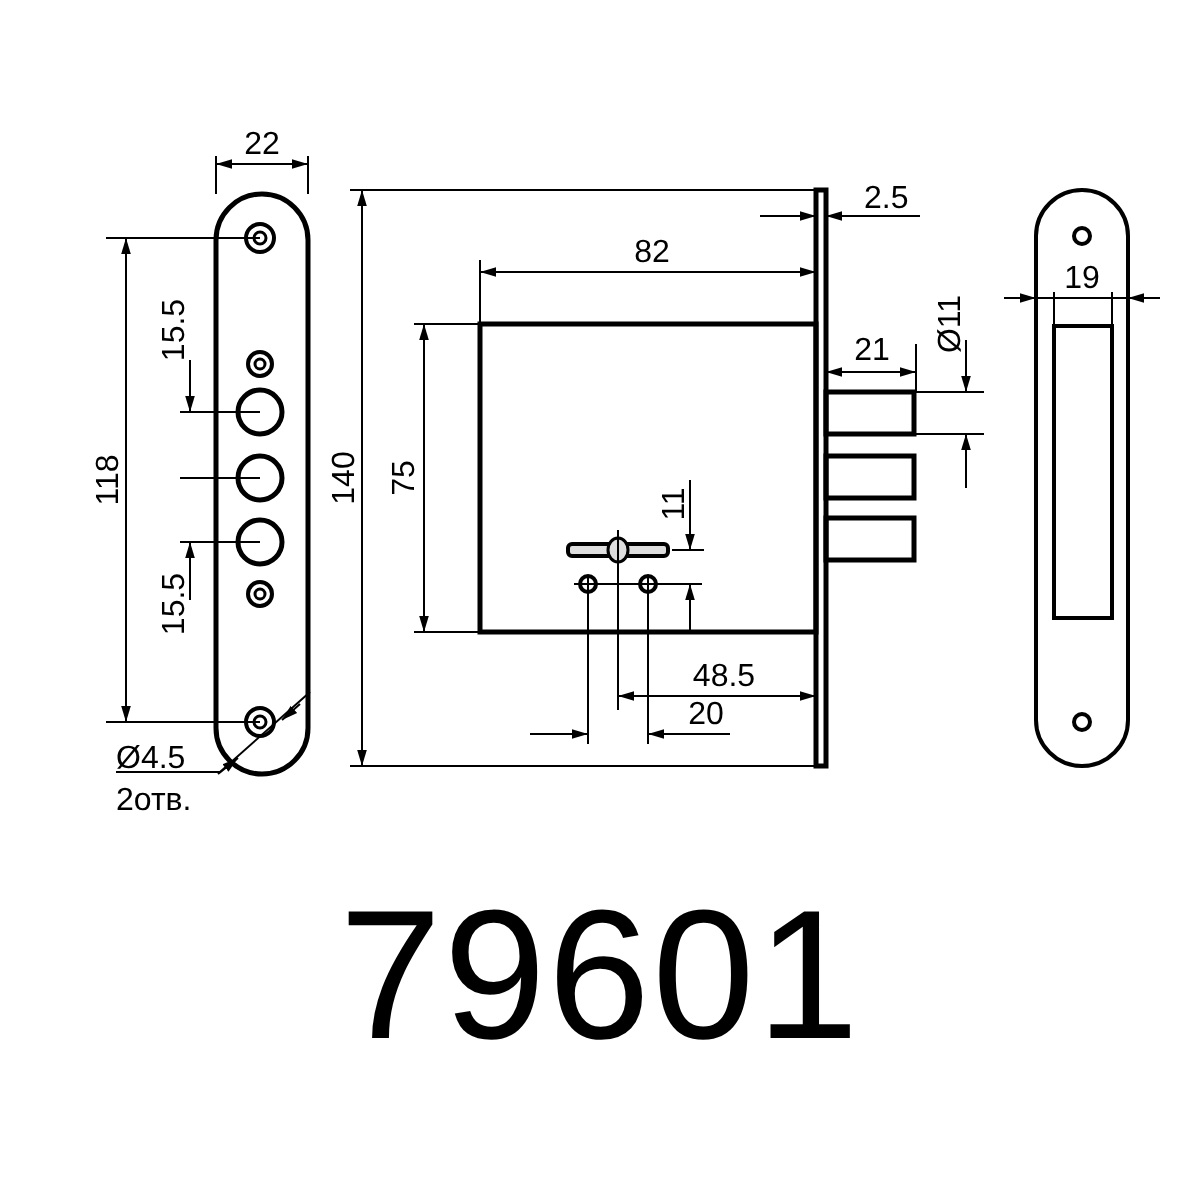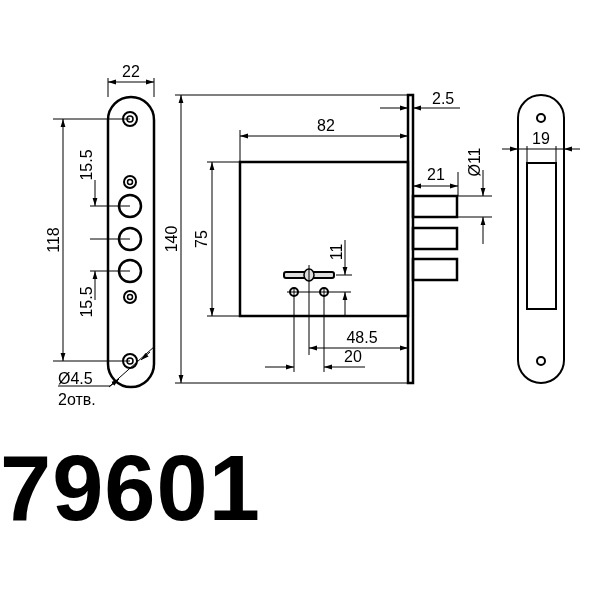--- a/index.html
+++ b/index.html
@@ -1,20 +1,20 @@
 <!DOCTYPE html>
 <html><head>
   <meta charset="utf-8">
   <style>
     html, body { margin: 0; padding: 0; background: #ffffff; }
     body { width: 600px; height: 600px; position: relative; overflow: hidden; }
     svg { position: absolute; left: 0; top: 0; }
     .dimtxt { font-family: "Liberation Sans", sans-serif; font-size: 16px; fill: #000; }
-    .model { position: absolute; left: 0; top: 438px; width: 600px; 
-             font-family: "Liberation Sans", sans-serif; font-weight: bold; font-size: 92px;
+    .model { position: absolute; left: 0; top: 438px; width: 600px; text-align: center;
+             font-family: "Liberation Sans", sans-serif; font-weight: normal; font-size: 92px;
              color: #000; letter-spacing: 1px; line-height: 100px; }
   </style>
 </head>
 <body>
 
 <svg width="600" height="600" viewBox="0 0 600 600">
   <defs>
     <marker id="arr" viewBox="0 0 10 10" refX="10" refY="5" markerWidth="8" markerHeight="8" orient="auto-start-reverse">
       <path d="M0,2 L10,5 L0,8 Z" fill="#000"></path>
     </marker>

